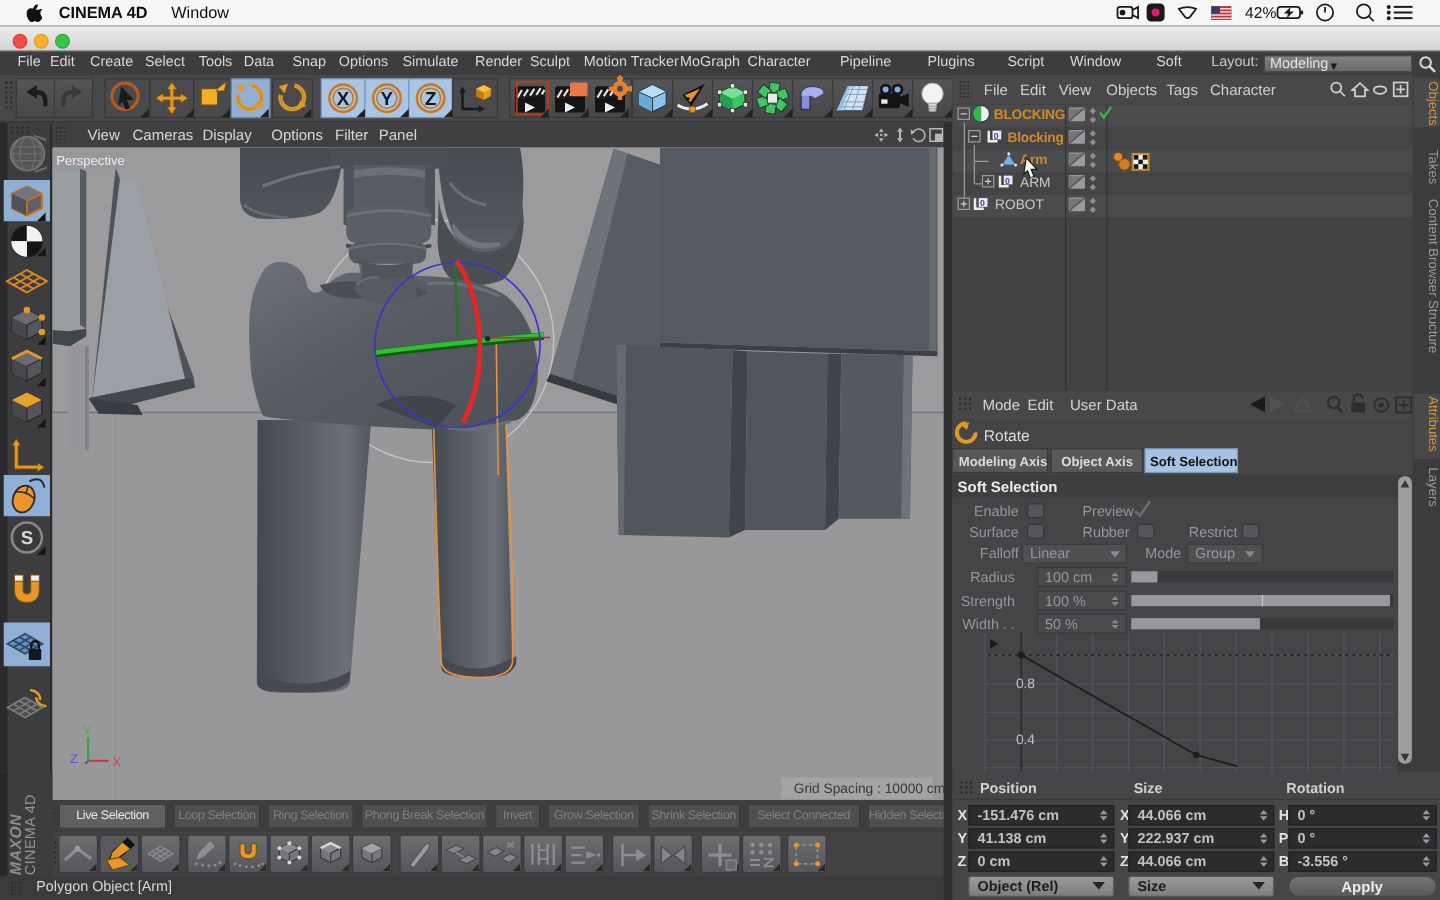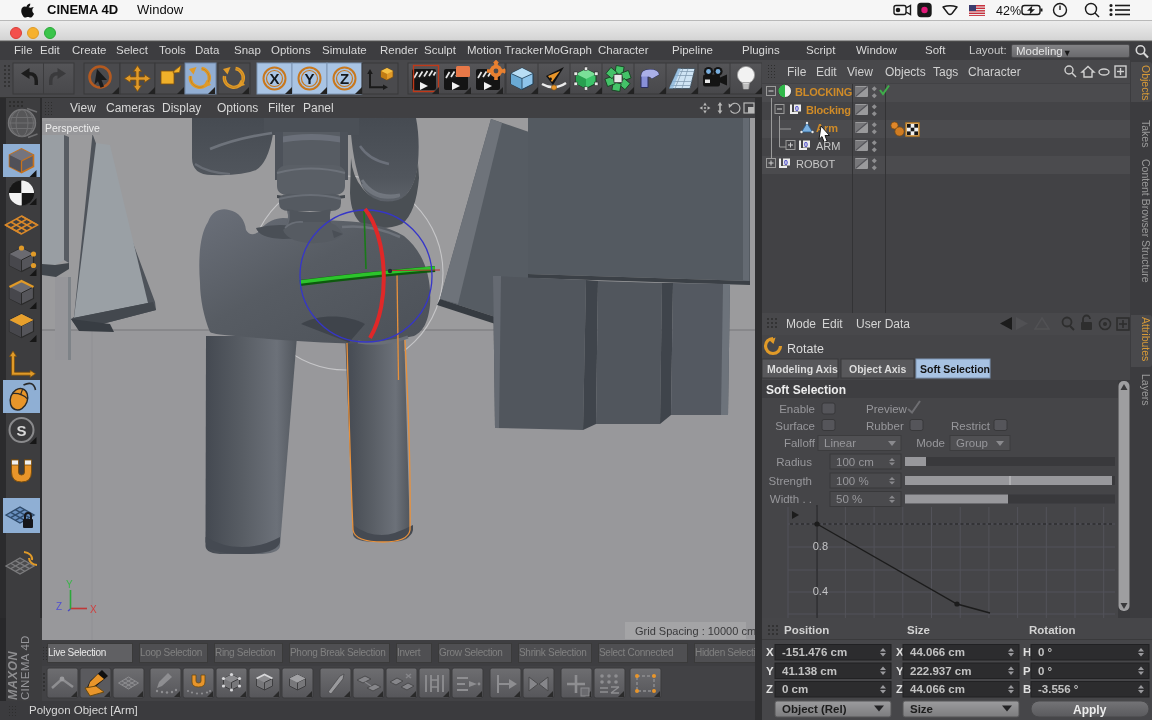--- a/index.html
+++ b/index.html
@@ -18,21 +18,21 @@
   #appmenu span { position:absolute; top:2px; }
   
   #toolbar { left:0; top:60px; width:1152px; height:38px; background:#48484b; border-bottom:1px solid #303030; }
   
   #rail { left:0; top:98px; width:42px; height:622px; background:#3d3d3f; border-right:1px solid #2c2c2c; }
   
   #vpmenu { left:42px; top:98px; width:717px; height:20px; background:#404043; color:#d8d8d8; font-size:12px; }
   #vpmenu span { position:absolute; top:3px; }
   #viewport { left:42px; top:118px; width:713px; height:522px; background:#9b9b9d; }
   #selrow { left:42px; top:640px; width:713px; height:26px; background:#3e3e41; overflow:hidden; }
-  .selb { position:absolute; top:3px; height:20px; background:#4f4f52; border:1px solid #3a3a3a; font-size:10px; letter-spacing:-0.3px; color:#808080; white-space:nowrap; overflow:hidden; line-height:18px; }
+  .selb { position:absolute; top:3px; height:20px; background:#4f4f52; border:1px solid #3a3a3a; font-size:10px; letter-spacing:-0.3px; color:#808080; text-align:center; white-space:nowrap; overflow:hidden; line-height:18px; }
   #iconrow { left:42px; top:666px; width:717px; height:35px; background:#444447; }
   #statusbar { left:0; top:701px; width:762px; height:19px; background:#3b3b3e; color:#d8d8d8; font-size:11.5px; }
   
   #omgr { left:762px; top:60px; width:368px; height:253px; background:#454548; }
   #omgr-hdr { left:762px; top:60px; width:368px; height:23px; background:#48484b; color:#d0d0d0; font-size:12px; }
   #attr { left:762px; top:313px; width:300px; height:305px; background:#454548; }
   #coord { left:762px; top:618px; width:390px; height:102px; background:#47474a;font-weight:bold; }
   #tabstrip { left:1130px; top:60px; width:22px; height:558px; background:#3c3c3f; }
   .vtab { position:absolute; left:0; width:22px; color:#9a9a9a; font-size:11px;
     writing-mode:vertical-rl; text-align:left; font-size:10.5px; }

